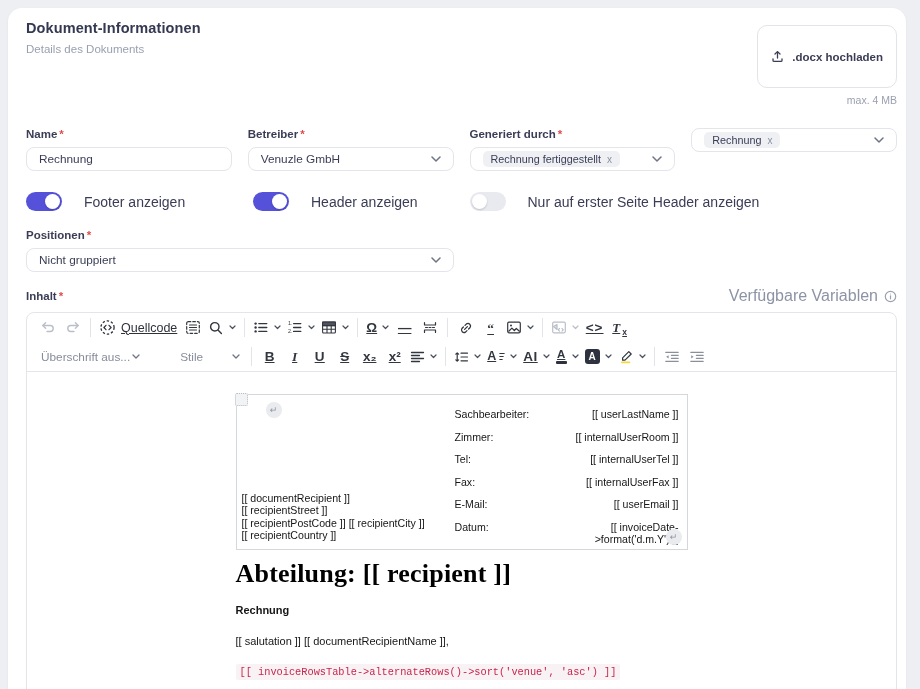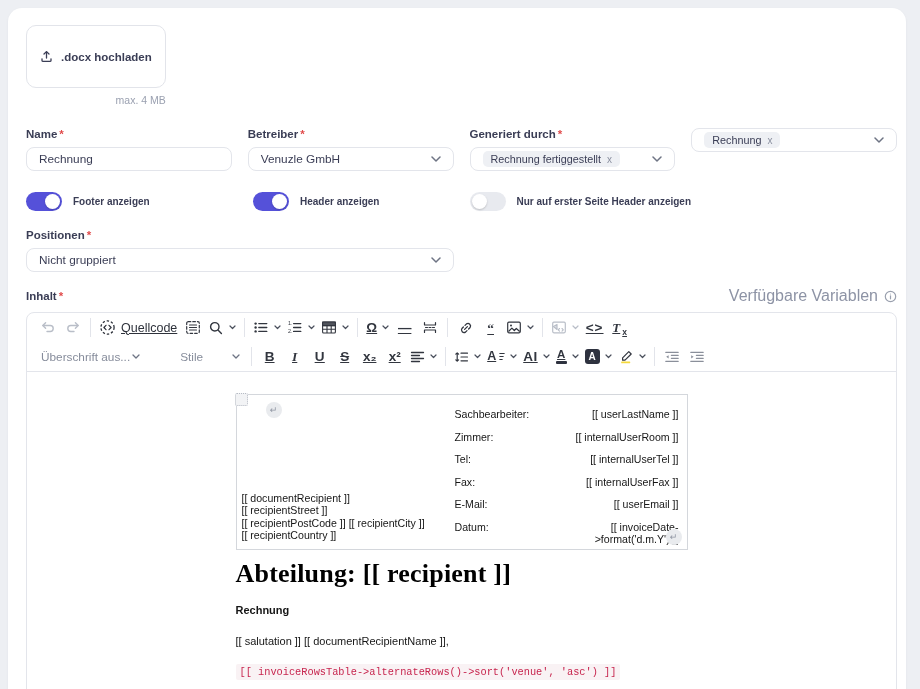--- a/index.html
+++ b/index.html
@@ -40,21 +40,21 @@
   .toggles-row { display:grid; grid-template-columns:1fr 1fr; column-gap:16px; margin:6px 0 18px; }
   .toggles-left { display:grid; grid-template-columns:227px auto; }
   .toggle-group { display:flex; align-items:center; }
   .toggle { width:36px; height:19px; border-radius:10px; position:relative; cursor:pointer; flex:0 0 auto; }
   .toggle.on { background:#5551d9; }
   .toggle.off { background:#e8eaef; }
   .knob { position:absolute; top:2px; width:15px; height:15px; background:#fff; border-radius:50%;
     box-shadow:0 1px 2px rgba(0,0,0,.18); }
   .toggle.on .knob { right:2px; }
   .toggle.off .knob { left:2px; }
-  .toggle-label { font-size:10px; font-weight:700; margin-left:11px; color:#3a3d55; }
+  .toggle-label { font-size:14px; font-weight:400; margin-left:22px; color:#3a3d55; }
 
   .half { width:calc(50% - 8px); }
 
   
   .editor-label-row { display:flex; justify-content:space-between; align-items:center; margin:10px 0 7px; }
   .vars-link { display:flex; align-items:center; gap:6px; font-size:16px; color:#8d93a5; cursor:pointer; }
 
   
   .editor { border:1px solid #e3e5eb; border-radius:8px; overflow:hidden; background:#fff; }
   .tb-row { display:flex; align-items:center; padding:2px 8px; min-height:29px; flex-wrap:nowrap; }
@@ -109,20 +109,24 @@
   .doc-salutation { font-size:11px; margin-top:19px; }
   .doc-code { display:inline-block; font-family:"Liberation Mono","DejaVu Sans Mono",monospace;
     font-size:10.3px; margin-top:17px; padding:2px 4px; border-radius:2px; }
 </style>
 </head>
 <body>
 
 <div class="card">
 
   <div class="card-header">
+    <div>
+      <div class="page-title">Dokument-Informationen</div>
+      <div class="page-subtitle">Details des Dokuments</div>
+    </div>
     <div class="upload-wrap">
       <button class="upload-btn">
         <span>
           <svg width="13" height="13" viewBox="0 0 13 13" fill="none" stroke="#3a3d55" stroke-width="1.3" stroke-linecap="round" stroke-linejoin="round">
             <path d="M6.5 8V1.8"></path>
               <path d="M4 4L6.5 1.6 9 4"></path>
               <path d="M2 8.8v1.6c0 .6.5 1 1.1 1h6.8c.6 0 1.1-.4 1.1-1V8.8"></path>
           </svg>
         </span>
         <span>.docx hochladen</span>

